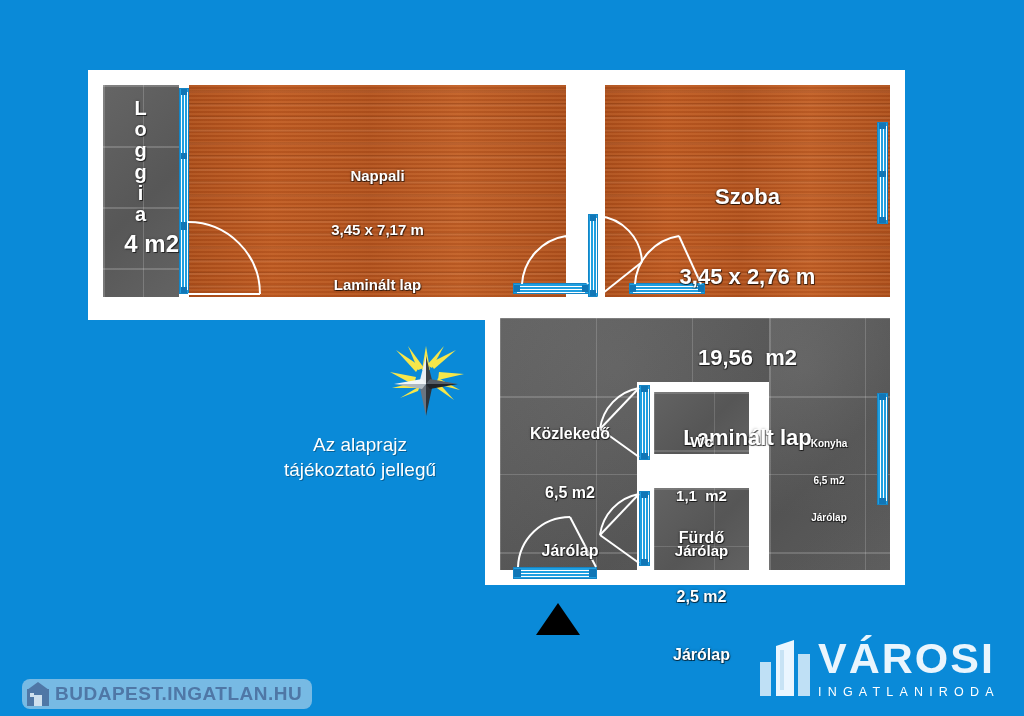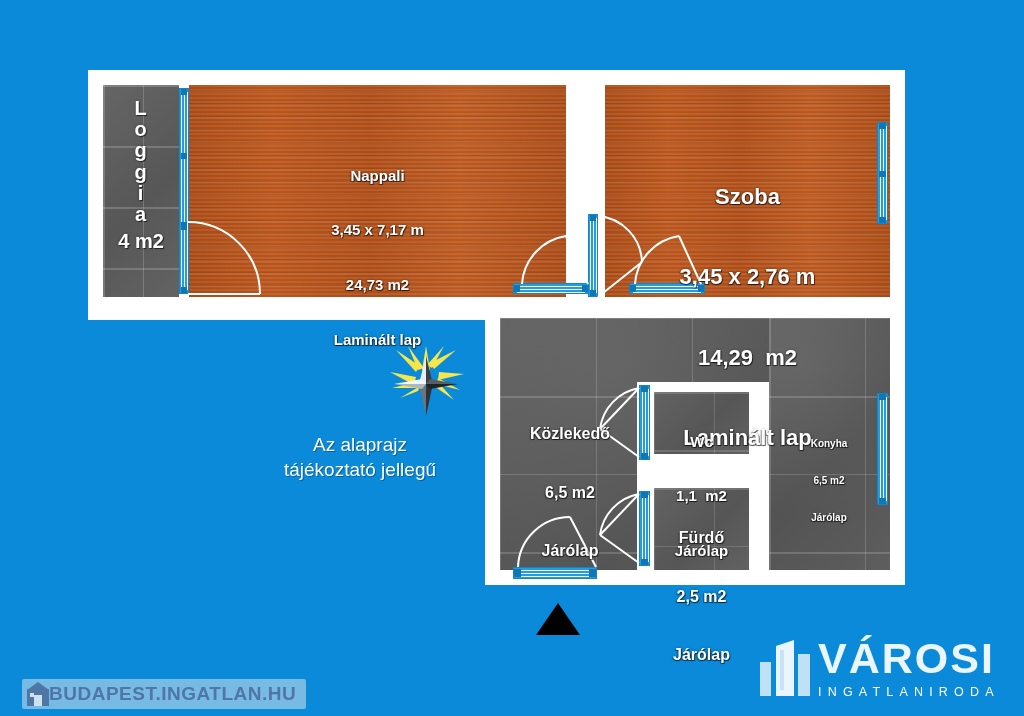--- a/index.html
+++ b/index.html
@@ -117,24 +117,24 @@
 
   
   .disclaimer{
     color:#ffffff;font-weight:normal;font-size:19px;line-height:1.32;
     text-align:center;
     text-shadow:1px 1px 0 rgba(0,0,0,.30);
   }
 
   
   #watermark{
-    display:flex;align-items:center;
+    display:flex;align-items:center;gap:6px;
     background:rgba(210,225,238,.55);
     padding:3px 10px 3px 5px;
-    border-radius:2px;
+    border-radius:8px;
   }
   #watermark .wm-text{
     color:#4f77a6;font-weight:bold;font-size:19px;letter-spacing:.5px;
   }
 
   
   #brand{display:flex;align-items:center;gap:0;}
   #brand .bname{
     color:#eaf5fd;font-size:43px;font-weight:bold;letter-spacing:2px;line-height:1;
   }
@@ -291,34 +291,33 @@
 
   <div class="abs entry-tri" style="left:536px;top:603px;"></div>
 
   <div class="abs vlabel" style="left:103px;top:98px;width:76px;font-size:20px;letter-spacing:1px;">
     <span class="ln">L</span>
     <span class="ln">o</span>
     <span class="ln">g</span>
     <span class="ln">g</span>
     <span class="ln">i</span>
     <span class="ln">a</span>
-    <span class="ln" style="font-size:20px;letter-spacing:0;margin-top:6px;">4 m2</span>
+    <span class="ln" style="font-size:24px;letter-spacing:0;margin-top:6px;text-align:right;">4 m2</span>
   </div>
 
   <div class="abs roomlabel" style="left:189px;top:130px;width:377px;font-size:15px;">
     <span class="ln">Nappali</span>
     <span class="ln">3,45 x 7,17 m</span>
-    <span class="ln">24,73 m2</span>
     <span class="ln">Laminált lap</span>
   </div>
 
   <div class="abs roomlabel" style="left:605px;top:130px;width:285px;font-size:22px;">
     <span class="ln">Szoba</span>
     <span class="ln">3,45 x 2,76 m</span>
-    <span class="ln">14,29  m2</span>
+    <span class="ln">19,56  m2</span>
     <span class="ln">Laminált lap</span>
   </div>
 
   <div class="abs roomlabel" style="left:505px;top:385px;width:130px;font-size:16px;">
     <span class="ln">Közlekedő</span>
     <span class="ln">6,5 m2</span>
     <span class="ln">Járólap</span>
   </div>
 
   <div class="abs roomlabel" style="left:654px;top:396px;width:95px;font-size:15px;">

